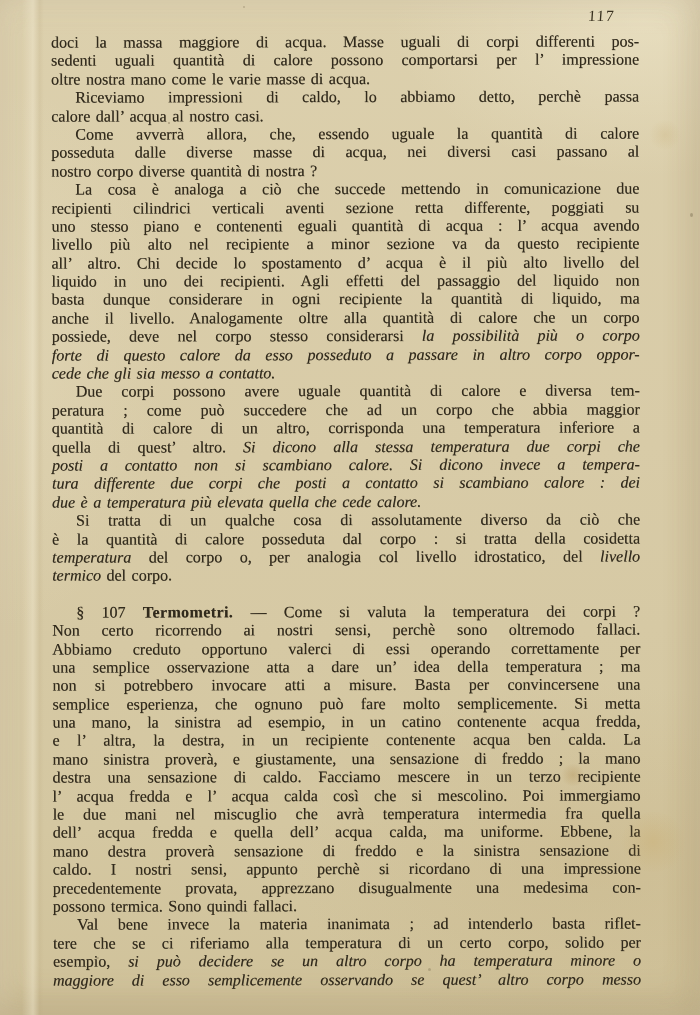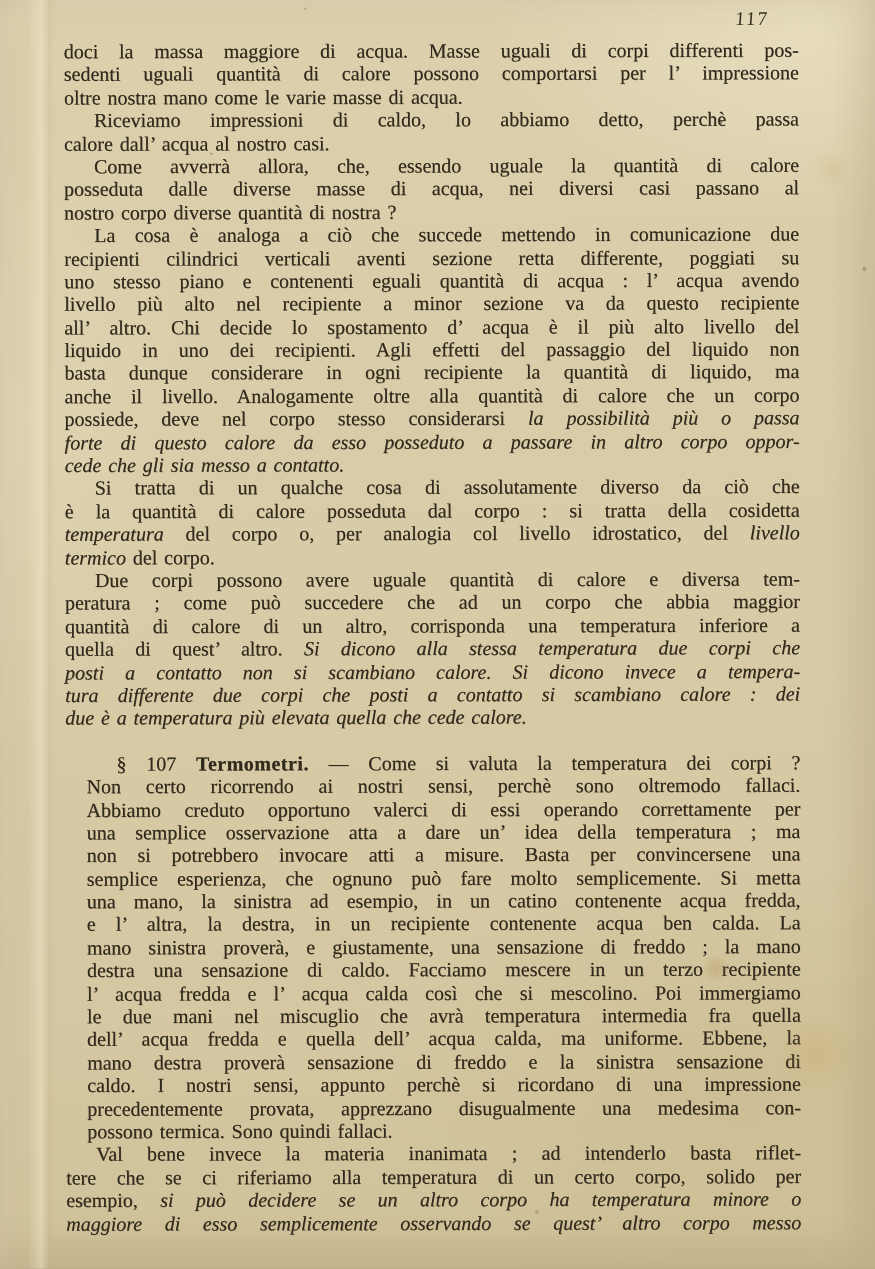--- a/index.html
+++ b/index.html
@@ -33,21 +33,21 @@
     font-size: 15.5px; letter-spacing: 1.5px; color: #38301f;
     transform: skewX(-4deg);
   }
   .textblock {
     position: absolute; left: 52px; top: 33px; width: 588px;
     font-size: 16px; line-height: 18.4px; word-spacing: 1.5px;
     text-shadow: 0.25px 0.25px 0.2px rgba(49,42,28,0.55);
     transform: rotate(-0.12deg);
   }
   .paragraph { margin: 0; }
-  .paragraph.gap { margin-top: 18px; margin-left: 17px; }
+  .paragraph.gap { margin-top: 18px; }
   .tline {
     height: 18.4px; line-height: 18.4px;
     text-align: justify; text-align-last: justify;
     overflow: visible; white-space: normal;
   }
   .tline.last { text-align-last: left; }
   .tline.ind  { text-indent: 24px; }
   .run-n { font-style: normal; }
   .run-i { font-style: italic; }
   .run-b { font-weight: bold; letter-spacing: 0.4px; }
@@ -92,38 +92,38 @@
       </div>
       <div class="paragraph">
         <div class="tline ind"><span class="run-n">La cosa è analoga a ciò che succede mettendo in comunicazione due</span></div>
         <div class="tline"><span class="run-n">recipienti cilindrici verticali aventi sezione retta differente, poggiati su</span></div>
         <div class="tline"><span class="run-n">uno stesso piano e contenenti eguali quantità di acqua : l’ acqua avendo</span></div>
         <div class="tline"><span class="run-n">livello più alto nel recipiente a minor sezione va da questo recipiente</span></div>
         <div class="tline"><span class="run-n">all’ altro. Chi decide lo spostamento d’ acqua è il più alto livello del</span></div>
         <div class="tline"><span class="run-n">liquido in uno dei recipienti. Agli effetti del passaggio del liquido non</span></div>
         <div class="tline"><span class="run-n">basta dunque considerare in ogni recipiente la quantità di liquido, ma</span></div>
         <div class="tline"><span class="run-n">anche il livello. Analogamente oltre alla quantità di calore che un corpo</span></div>
-        <div class="tline"><span class="run-n">possiede, deve nel corpo stesso considerarsi </span><span class="run-i">la possibilità più o passa</span></div>
+        <div class="tline"><span class="run-n">possiede, deve nel corpo stesso considerarsi </span><span class="run-i">la possibilità più o corpo</span></div>
         <div class="tline"><span class="run-i">forte di questo calore da esso posseduto a passare in altro corpo oppor-</span></div>
         <div class="tline last"><span class="run-i">cede che gli sia messo a contatto.</span></div>
-      </div>
-      <div class="paragraph">
-        <div class="tline ind"><span class="run-n">Si tratta di un qualche cosa di assolutamente diverso da ciò che</span></div>
-        <div class="tline"><span class="run-n">è la quantità di calore posseduta dal corpo : si tratta della cosidetta</span></div>
-        <div class="tline"><span class="run-i">temperatura</span><span class="run-n"> del corpo o, per analogia col livello idrostatico, del </span><span class="run-i">livello</span></div>
-        <div class="tline last"><span class="run-i">termico</span><span class="run-n"> del corpo.</span></div>
       </div>
       <div class="paragraph">
         <div class="tline ind"><span class="run-n">Due corpi possono avere uguale quantità di calore e diversa tem-</span></div>
         <div class="tline"><span class="run-n">peratura ; come può succedere che ad un corpo che abbia maggior</span></div>
         <div class="tline"><span class="run-n">quantità di calore di un altro, corrisponda una temperatura inferiore a</span></div>
         <div class="tline"><span class="run-n">quella di quest’ altro. </span><span class="run-i">Si dicono alla stessa temperatura due corpi che</span></div>
         <div class="tline"><span class="run-i">posti a contatto non si scambiano calore. Si dicono invece a tempera-</span></div>
         <div class="tline"><span class="run-i">tura differente due corpi che posti a contatto si scambiano calore : dei</span></div>
         <div class="tline last"><span class="run-i">due è a temperatura più elevata quella che cede calore.</span></div>
+      </div>
+      <div class="paragraph">
+        <div class="tline ind"><span class="run-n">Si tratta di un qualche cosa di assolutamente diverso da ciò che</span></div>
+        <div class="tline"><span class="run-n">è la quantità di calore posseduta dal corpo : si tratta della cosidetta</span></div>
+        <div class="tline"><span class="run-i">temperatura</span><span class="run-n"> del corpo o, per analogia col livello idrostatico, del </span><span class="run-i">livello</span></div>
+        <div class="tline last"><span class="run-i">termico</span><span class="run-n"> del corpo.</span></div>
       </div>
       <div class="paragraph gap">
         <div class="tline ind"><span class="run-n">§ 107 </span><span class="run-b">Termometri.</span><span class="run-n"> — Come si valuta la temperatura dei corpi ?</span></div>
         <div class="tline"><span class="run-n">Non certo ricorrendo ai nostri sensi, perchè sono oltremodo fallaci.</span></div>
         <div class="tline"><span class="run-n">Abbiamo creduto opportuno valerci di essi operando correttamente per</span></div>
         <div class="tline"><span class="run-n">una semplice osservazione atta a dare un’ idea della temperatura ; ma</span></div>
         <div class="tline"><span class="run-n">non si potrebbero invocare atti a misure. Basta per convincersene una</span></div>
         <div class="tline"><span class="run-n">semplice esperienza, che ognuno può fare molto semplicemente. Si metta</span></div>
         <div class="tline"><span class="run-n">una mano, la sinistra ad esempio, in un catino contenente acqua fredda,</span></div>
         <div class="tline"><span class="run-n">e l’ altra, la destra, in un recipiente contenente acqua ben calda. La</span></div>

